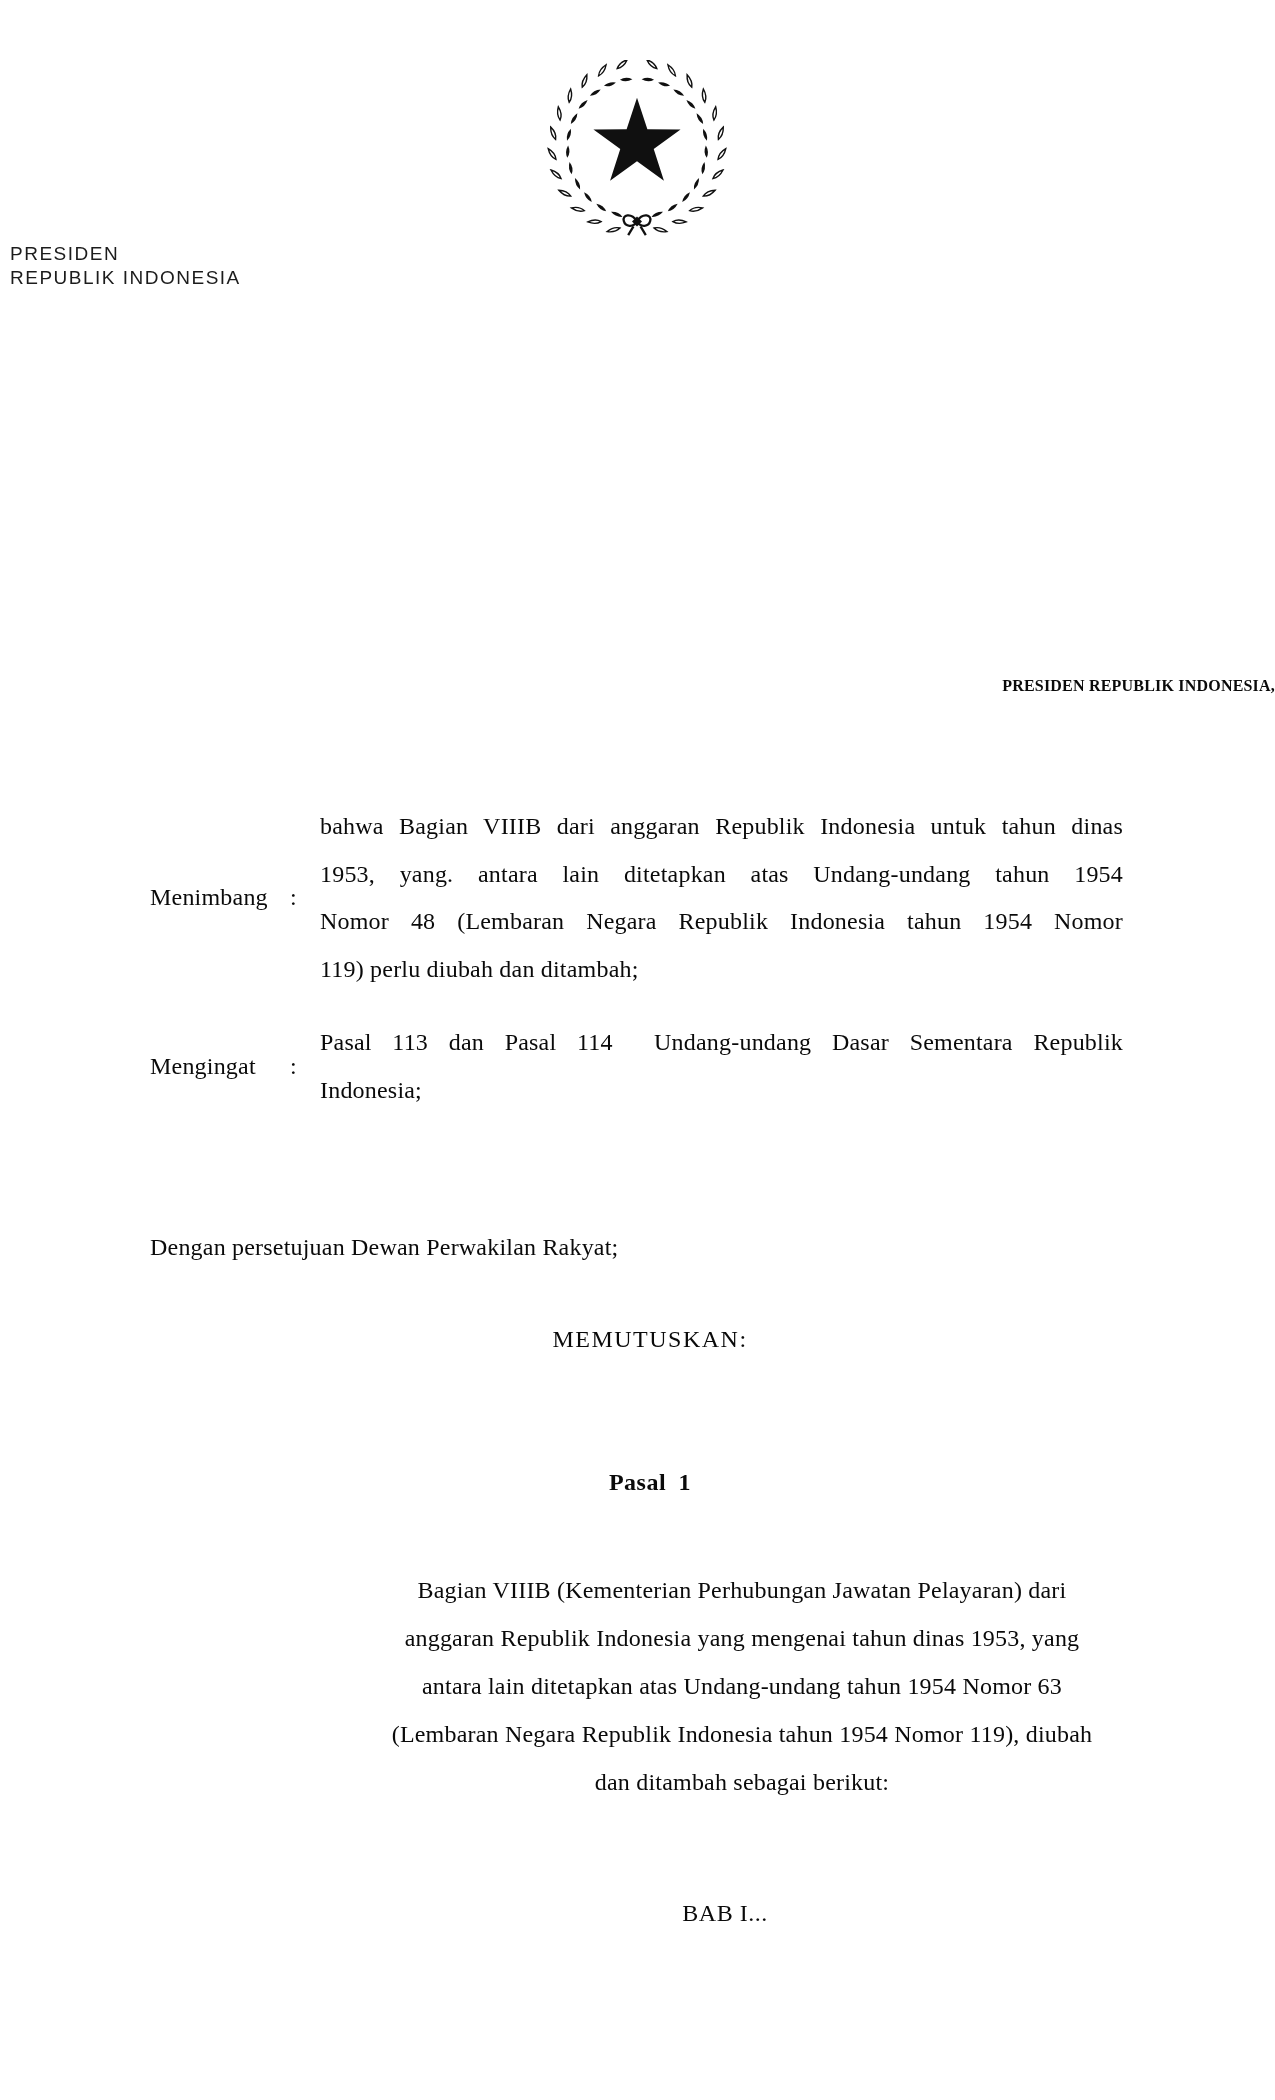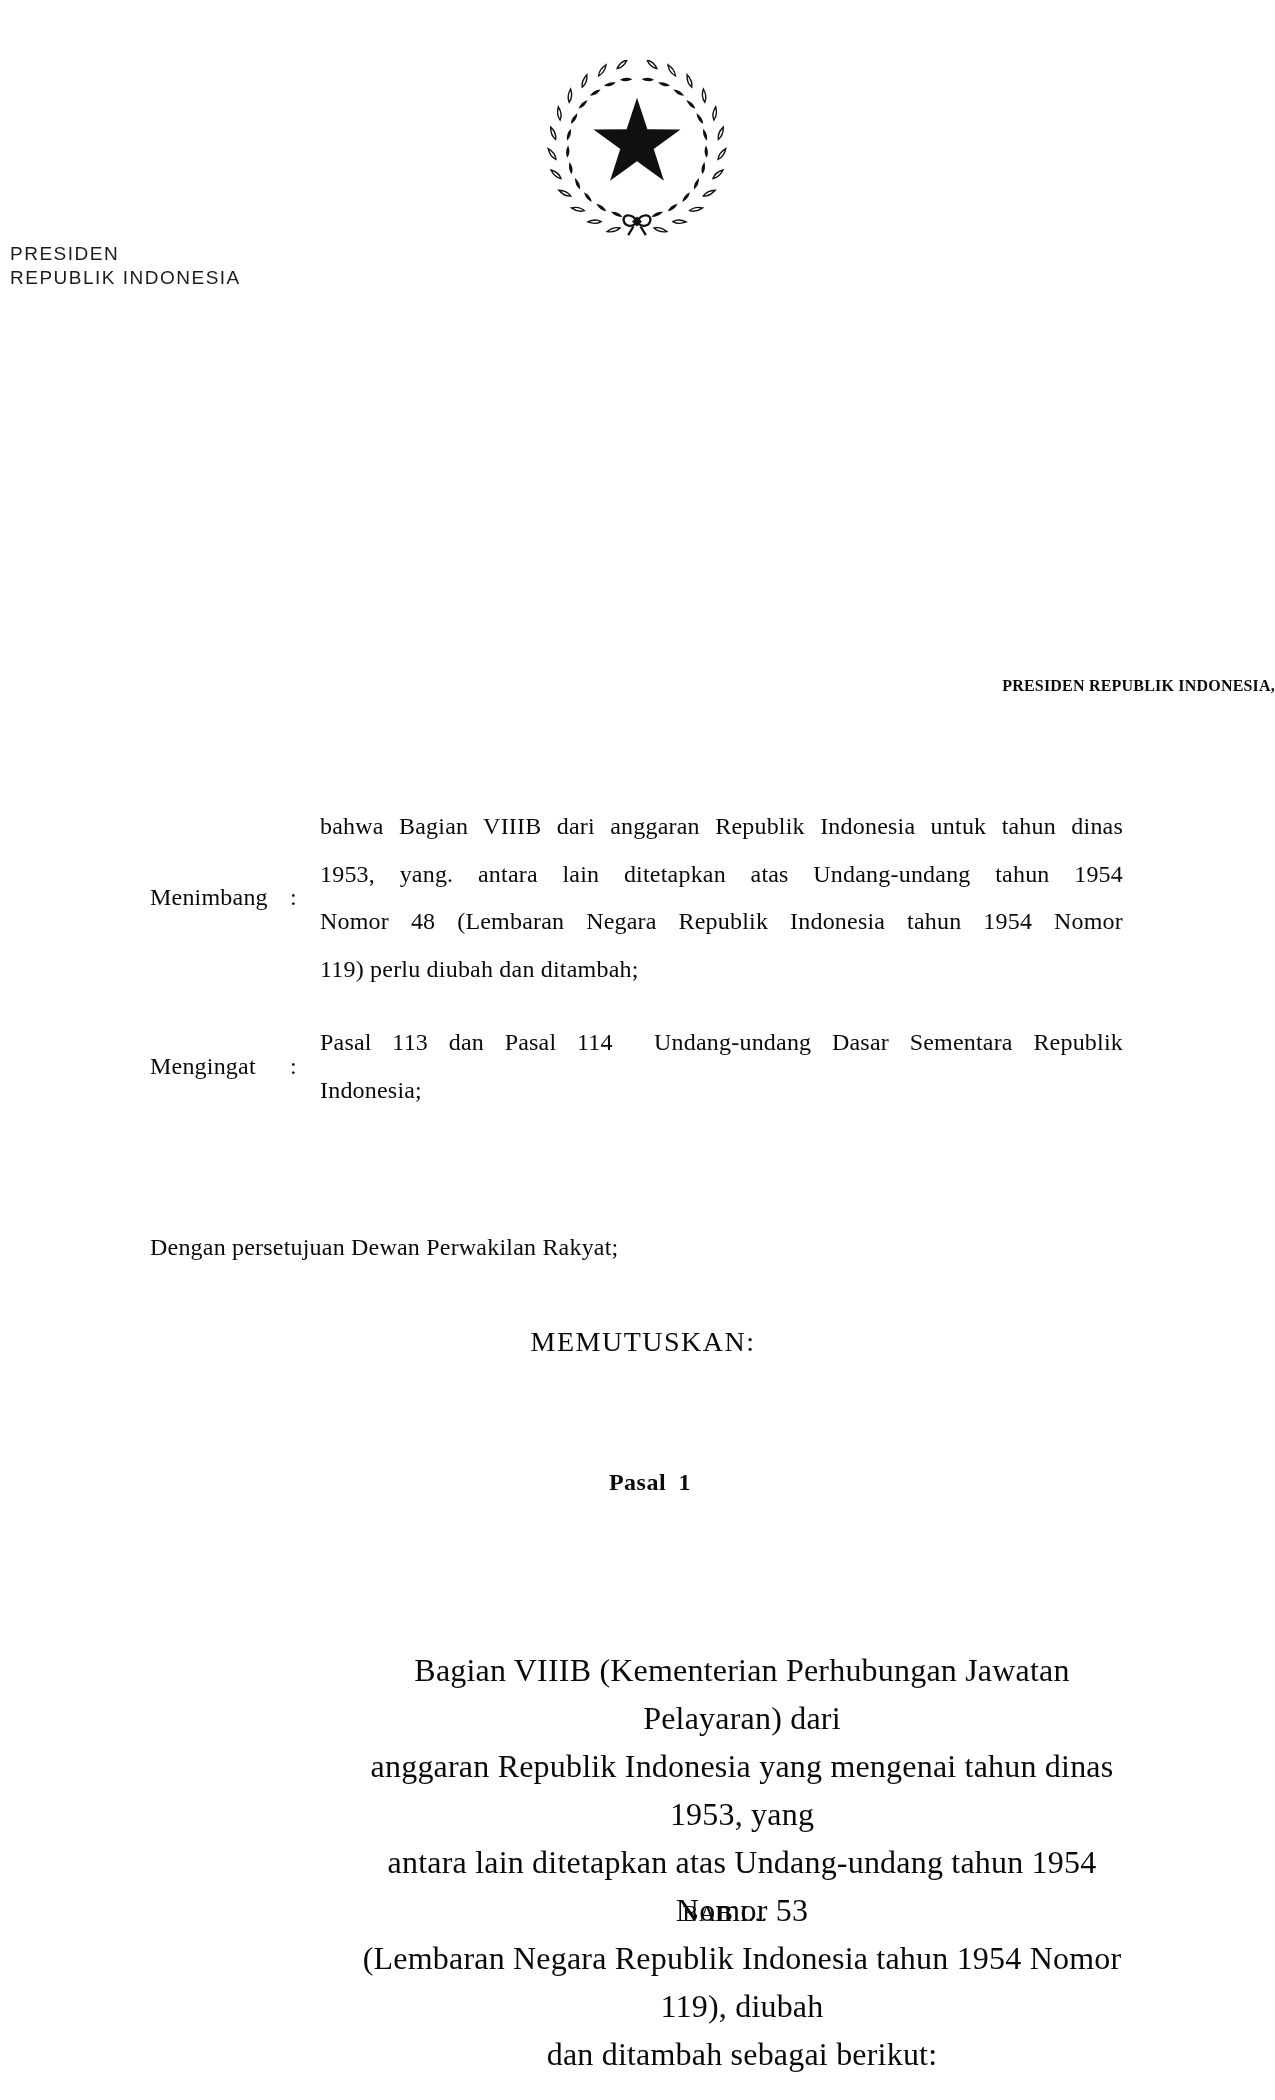--- a/index.html
+++ b/index.html
@@ -54,35 +54,35 @@
   .clause-text{width:803px;flex:none;}
   .clause-text .line{white-space:pre-wrap;}
   .line.just{text-align:justify;text-align-last:justify;}
 
   .agreement{
     left:150px;top:1234px;width:900px;
     font-size:24px;letter-spacing:0.2px;
   }
 
   .decision{
-    left:18px;top:1326px;width:1250px;
-    text-align:center;
-    font-size:28px;letter-spacing:1.5px;
+    left:25px;top:1326px;width:1250px;
+    text-align:center;
+    font-size:24px;letter-spacing:1.5px;
   }
 
   .article-heading{
     left:25px;top:1469px;width:1250px;
     text-align:center;
     font-size:24px;word-spacing:6px;letter-spacing:0.5px;font-weight:bold;
   }
 
   .article-body{
-    left:342px;top:1646px;width:800px;
-    text-align:center;
-    font-size:32px;line-height:48px;letter-spacing:0.2px;
+    left:342px;top:1566px;width:800px;
+    text-align:center;
+    font-size:24px;line-height:48px;letter-spacing:0.2px;
   }
 
   .continuation{
     left:100px;top:1900px;width:1250px;
     text-align:center;
     font-size:24px;letter-spacing:0.5px;
   }
 </style>
 </head>
 <body>
@@ -182,20 +182,20 @@
 
   <div class="abs agreement">Dengan persetujuan Dewan Perwakilan Rakyat;</div>
 
   <div class="abs decision">MEMUTUSKAN:</div>
 
   <div class="abs article-heading">Pasal 1</div>
 
   <div class="abs article-body">
       <div class="line">Bagian VIIIB (Kementerian Perhubungan Jawatan Pelayaran) dari</div>
       <div class="line">anggaran Republik Indonesia yang mengenai tahun dinas 1953, yang</div>
-      <div class="line">antara lain ditetapkan atas Undang-undang tahun 1954 Nomor 53</div>
+      <div class="line">antara lain ditetapkan atas Undang-undang tahun 1954 Nomor 63</div>
       <div class="line">(Lembaran Negara Republik Indonesia tahun 1954 Nomor 119), diubah</div>
       <div class="line">dan ditambah sebagai berikut:</div>
     </div>
 
   <div class="abs continuation">BAB I...</div>
 
 </div>
 
 </body></html>

